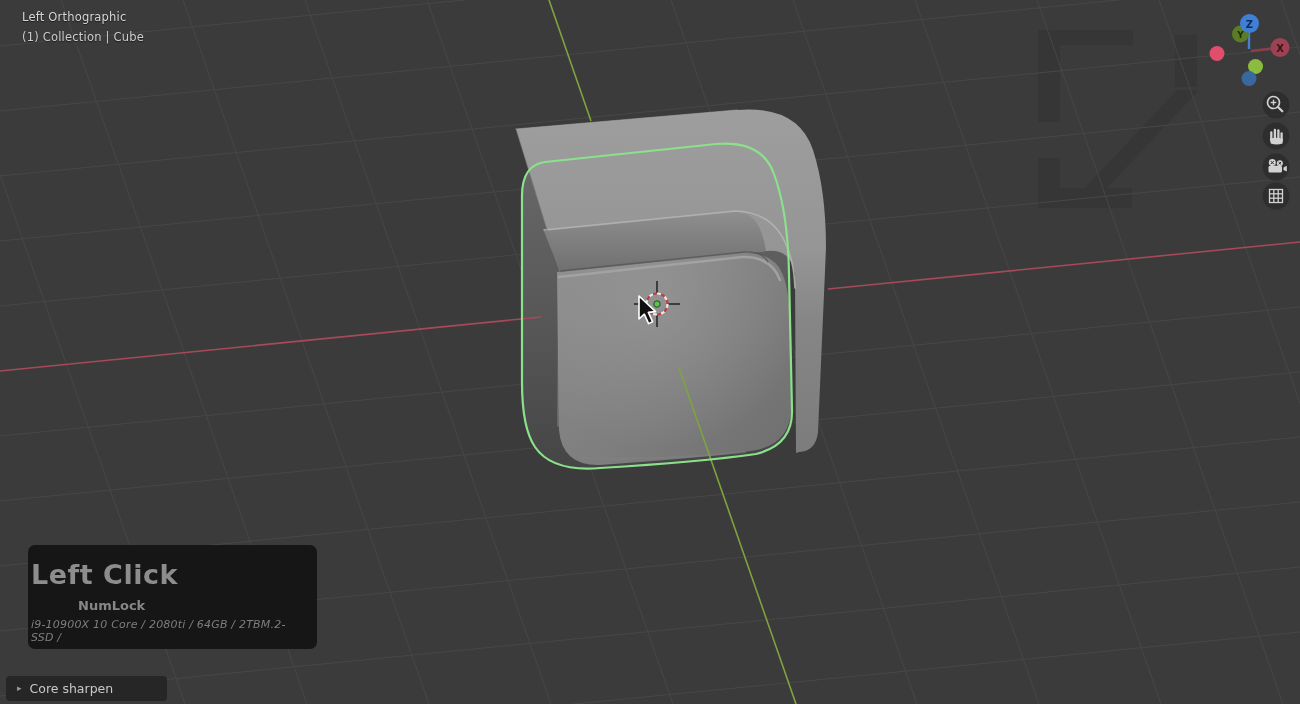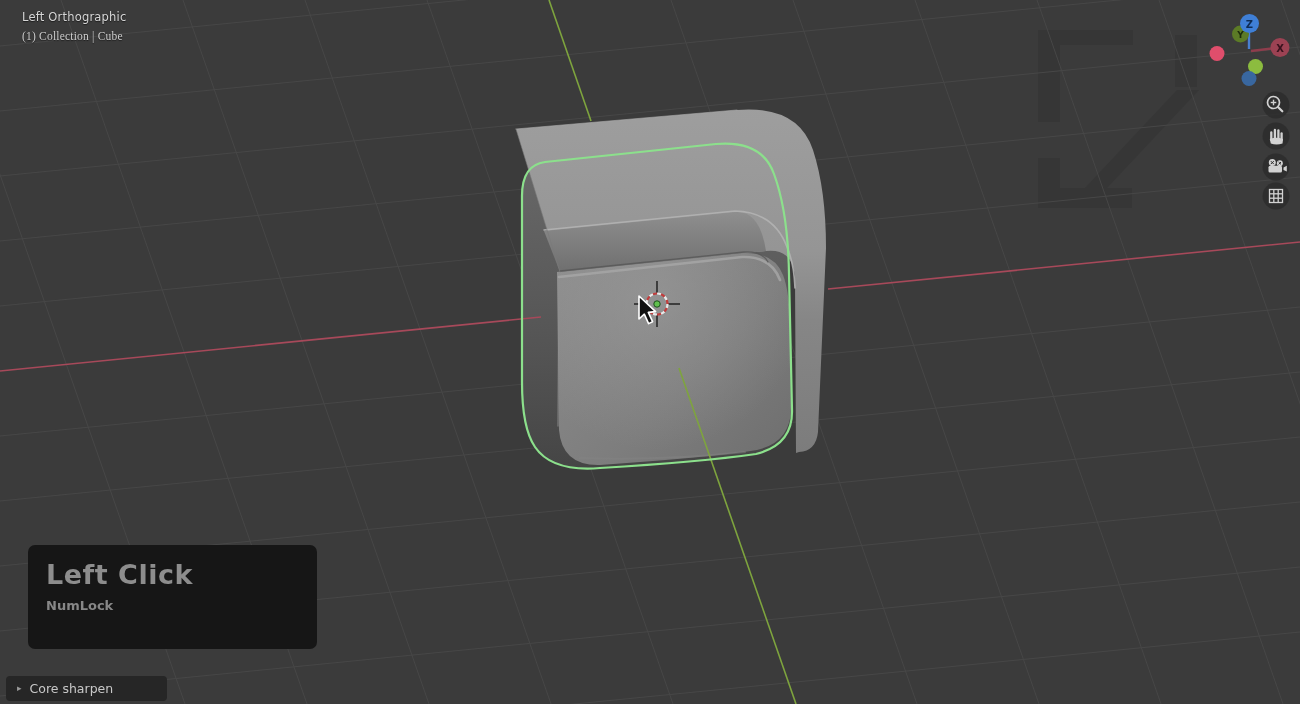--- a/index.html
+++ b/index.html
@@ -3,26 +3,26 @@
 <meta charset="utf-8">
 <style>
   html,body{margin:0;padding:0;background:#222;}
   body{width:1300px;height:704px;position:relative;overflow:hidden;
        font-family:"DejaVu Sans",sans-serif;}
   .stage{position:absolute;left:0;top:0;width:1300px;height:704px;background:#3b3b3b;}
   svg{display:block}
   .hud-text{position:absolute;color:#d6d6d6;font-size:11.5px;letter-spacing:.2px;
             text-shadow:0 1px 1px rgba(0,0,0,.55);white-space:nowrap;user-select:none;}
   .hud-view{left:22px;top:10px;}
-  .hud-crumb{left:22px;top:30px;color:#cdcdcd;font-family:Liberation Serif, serif;}
+  .hud-crumb{left:22px;top:30px;color:#cdcdcd;}
   .screencast{position:absolute;left:28px;top:545px;width:289px;height:104px;
               background:rgba(20,20,20,.95);border-radius:7px;box-sizing:border-box;
-              padding:16px 12px 8px 18px;}
+              padding:16px 12px 8px 3px;}
   .sc-key{color:#8d8d8d;font-size:27px;font-weight:bold;line-height:1.05;letter-spacing:.5px;}
-  .sc-mod{color:#878787;font-size:13px;font-weight:bold;margin-top:9px;}
+  .sc-mod{color:#878787;font-size:13px;font-weight:bold;margin-top:9px;margin-left:47px;}
   .sc-specs{color:#7e7e7e;font-size:11px;font-style:italic;margin-top:5px;letter-spacing:.2px;}
   .hops-bar{position:absolute;left:6px;top:676px;width:161px;height:25px;background:#262626;
             border-radius:4px;display:flex;align-items:center;gap:8px;padding-left:11px;
             box-sizing:border-box;cursor:pointer;}
   .hops-arrow{color:#9a9a9a;font-size:9px;line-height:1;}
   .hops-label{color:#c8c8c8;font-size:12.5px;}
 </style>
 </head>
 <body>
 
@@ -206,19 +206,20 @@
     </g>
   </g>
 </svg>
 
   <div class="hud-text hud-view">Left Orthographic</div>
   <div class="hud-text hud-crumb">(1) Collection | Cube</div>
 
   <div class="screencast">
     <div class="sc-key">Left Click</div>
     <div class="sc-mod">NumLock</div>
+    <div class="sc-specs">i9-10900X 10 Core / 2080ti / 64GB / 2TBM.2-SSD /</div>
   </div>
 
   <div class="hops-bar">
     <span class="hops-arrow">▸</span>
     <span class="hops-label">Core sharpen</span>
   </div>
 </div>
 
 </body></html>

